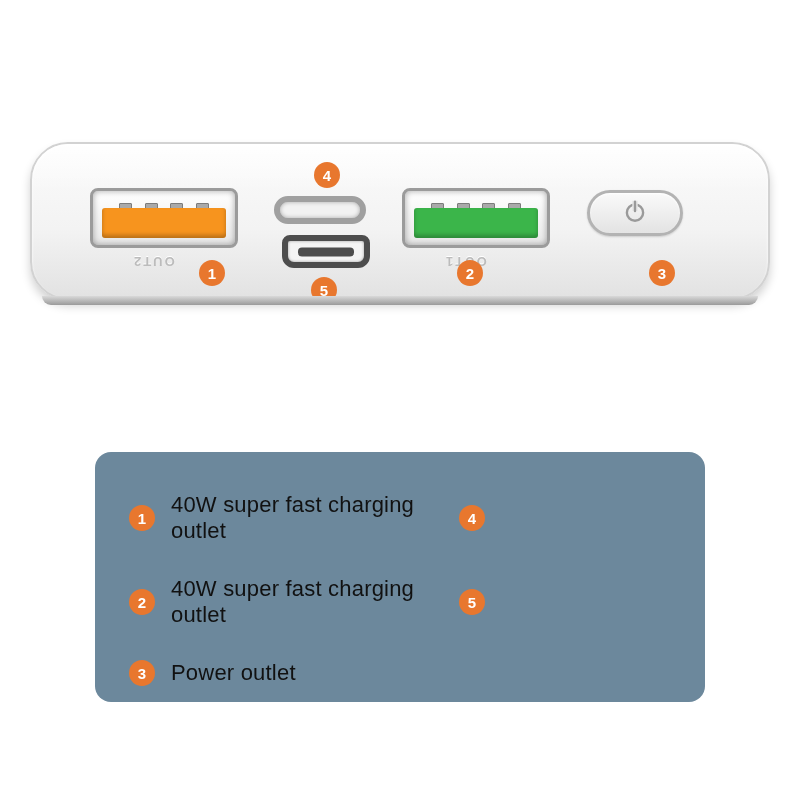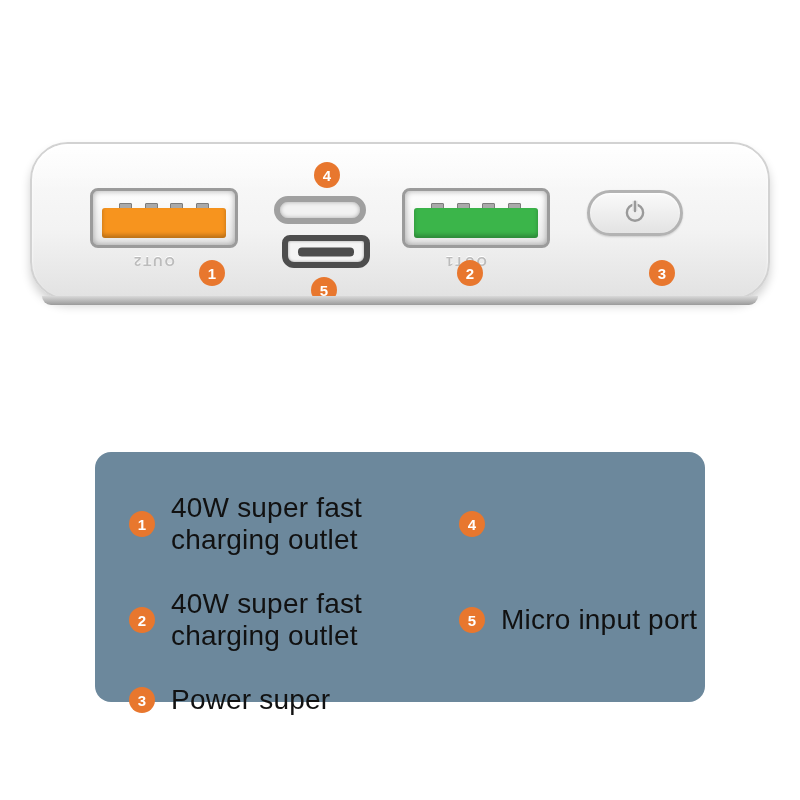--- a/index.html
+++ b/index.html
@@ -89,21 +89,21 @@
 
   
   .legend{
     position:absolute;left:95px;top:452px;width:610px;height:250px;
     border-radius:16px;background:#6C889C;
     display:grid;grid-template-columns:330px 240px;
     align-content:start;row-gap:32px;
     padding:40px 0 0 34px;
   }
   .legend-item{display:flex;align-items:center;gap:16px;}
-  .legend-text{font-size:28px;color:#111111;letter-spacing:0.2px;}
+  .legend-text{font-size:22px;color:#111111;letter-spacing:0.2px;}
 </style>
 </head>
 <body>
 
 <div class="stage">
 
   <div class="device">
 
     <div class="usb-a" style="left:58px;top:44px;">
       <div class="pins">
@@ -161,22 +161,21 @@
       <span class="badge">4</span>
     </div>
 
     <div class="legend-item">
       <span class="badge">2</span>
       <span class="legend-text">40W super fast charging outlet</span>
     </div>
 
     <div class="legend-item">
       <span class="badge">5</span>
-      <span class="legend-text">Micro input port</span>
     </div>
 
     <div class="legend-item">
       <span class="badge">3</span>
-      <span class="legend-text">Power super</span>
+      <span class="legend-text">Power outlet</span>
     </div>
 
   </div>
 </div>
 
 </body></html>

